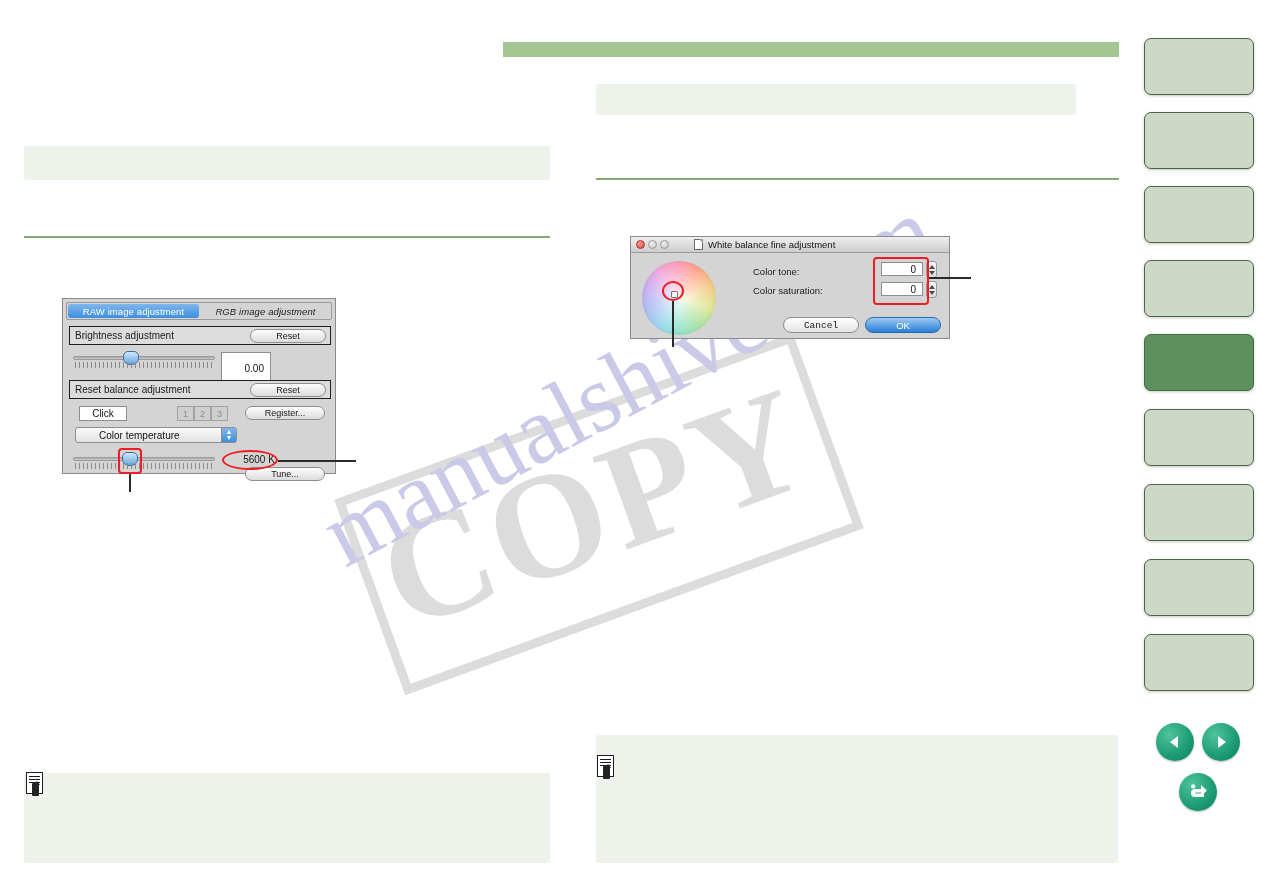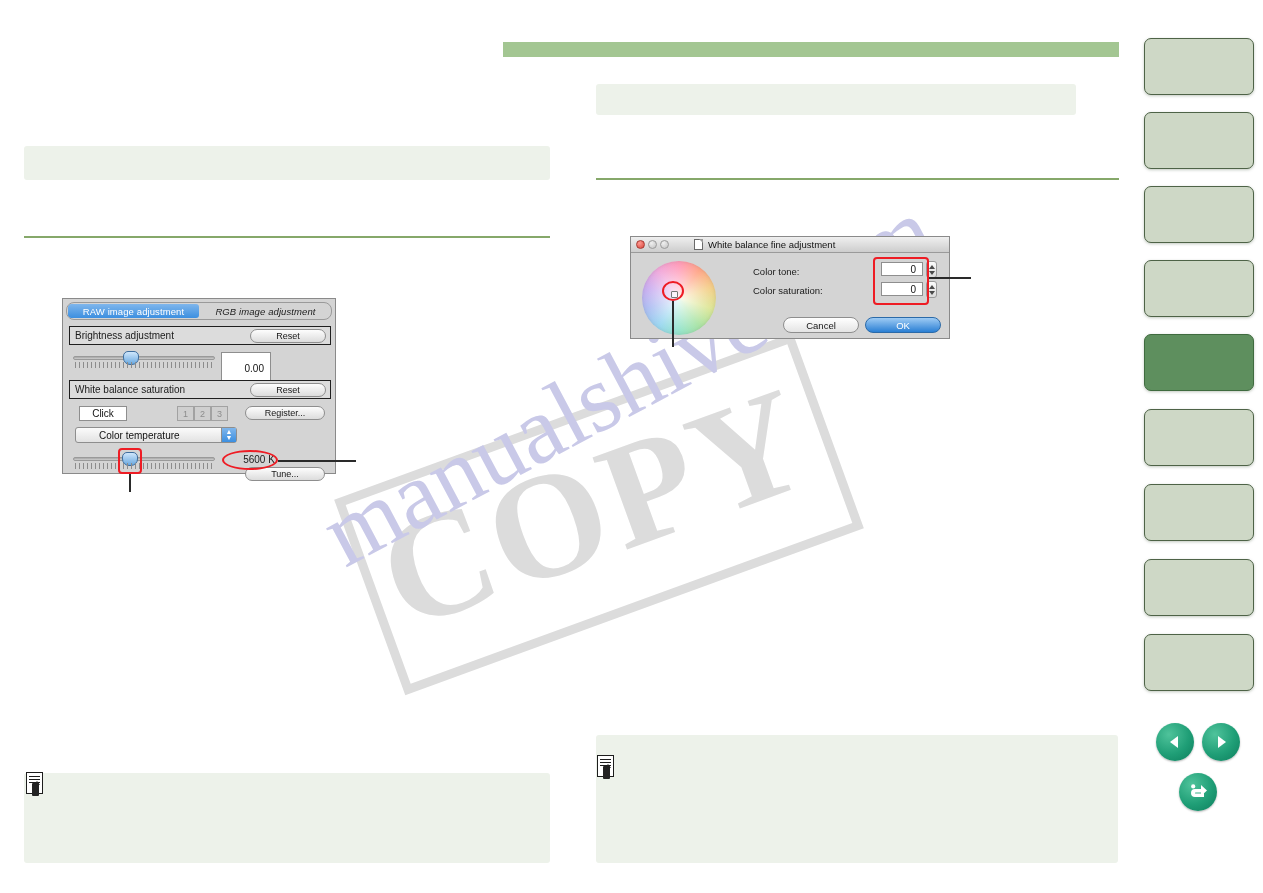--- a/index.html
+++ b/index.html
@@ -87,21 +87,21 @@
   .navbtn svg{display:block;}
 
   
   #raw-panel{
     left:62px;top:298px;width:274px;height:176px;
     background:#d4d4d4;border:1px solid #8a8a8a;box-sizing:border-box;
     font-size:10px;color:#1a1a1a;z-index:4;
   }
   #raw-panel .tabbar{
     position:absolute;left:3px;top:3px;width:266px;height:18px;
-    background:#d4d4d4;border:1px solid #9a9a9a;border-radius:8px;
+    background:#d4d4d4;border:1px solid #9a9a9a;border-radius:2px;
     box-sizing:border-box;display:flex;overflow:hidden;
   }
   #raw-panel .tab{
     flex:1;display:flex;align-items:center;justify-content:center;
     font-size:9.5px;letter-spacing:.1px;box-sizing:border-box;
   }
   #raw-panel .tab.active{
     background:linear-gradient(#7fb6ec,#3c8fe0);color:#ffffff;
     border-radius:3px;margin:1px;
   }
@@ -205,21 +205,21 @@
     display:flex;flex-direction:column;align-items:center;justify-content:center;
   }
   .spin i{display:block;width:0;height:0;border-left:3px solid transparent;border-right:3px solid transparent;}
   .spin .up{border-bottom:4px solid #4a4a4a;margin-bottom:2px;}
   .spin .dn{border-top:4px solid #4a4a4a;}
 
   .pill{
     height:16px;border-radius:8px;box-sizing:border-box;
     display:flex;align-items:center;justify-content:center;font-size:9.5px;
   }
-  .pill.cancel{background:linear-gradient(#ffffff,#e4e4e4);border:1px solid #8e8e8e;color:#161616;}
+  .pill.cancel{background:linear-gradient(#ffffff,#e4e4e4);border:1px solid #8e8e8e;color:#161616;font-family:Liberation Mono, monospace;}
   .pill.ok{background:linear-gradient(#9ecbf4,#2a7fd4);border:1px solid #2b6aa8;color:#ffffff;}
 
   
   .ann-ellipse{border:2.2px solid #ee1c24;border-radius:50%;box-sizing:border-box;z-index:6;}
   .ann-rect{border:2.2px solid #ee1c24;border-radius:4px;box-sizing:border-box;z-index:6;}
   .leader{background:#2a2a2a;z-index:5;}
 </style>
 </head>
 <body>
 
@@ -245,21 +245,21 @@
     <span class="grplabel">Brightness adjustment</span>
     <div class="mac-btn abs" style="right:4px;top:2px;width:76px;">Reset</div>
   </div>
 
   <div class="abs slider-track" style="left:10px;top:57px;width:142px;"></div>
   <div class="abs slider-thumb" style="left:60px;top:52px;"></div>
   <div class="abs ticks" style="left:12px;top:63px;width:138px;"></div>
   <div class="abs mac-field" style="left:158px;top:53px;width:50px;height:33px;">0.00</div>
 
   <div class="grpbar" style="top:81px;">
-    <span class="grplabel">White balance saturation</span>
+    <span class="grplabel">Reset balance adjustment</span>
     <div class="mac-btn abs" style="right:4px;top:2px;width:76px;">Reset</div>
   </div>
 
   <div class="abs mac-field" style="left:16px;top:107px;width:48px;height:15px;justify-content:center;padding-right:0;">Click</div>
   <div class="abs num-btn" style="left:114px;top:107px;width:17px;height:15px;">1</div>
   <div class="abs num-btn" style="left:131px;top:107px;width:17px;height:15px;">2</div>
   <div class="abs num-btn" style="left:148px;top:107px;width:17px;height:15px;">3</div>
   <div class="abs mac-btn" style="left:182px;top:107px;width:80px;">Register...</div>
 
   <div class="abs popup" style="left:12px;top:128px;width:162px;height:16px;">

